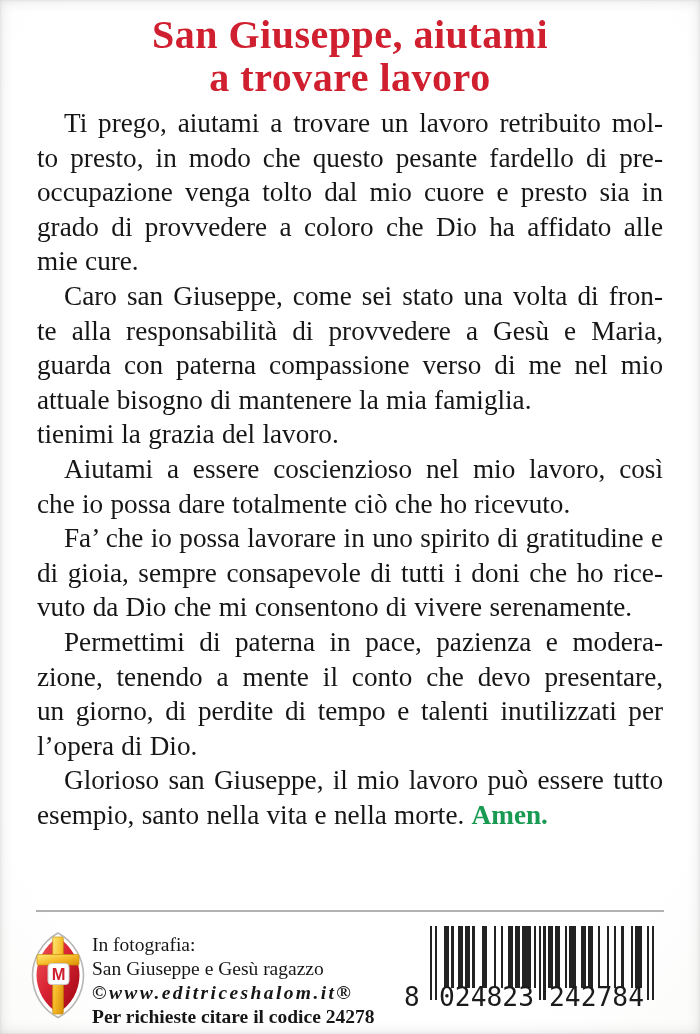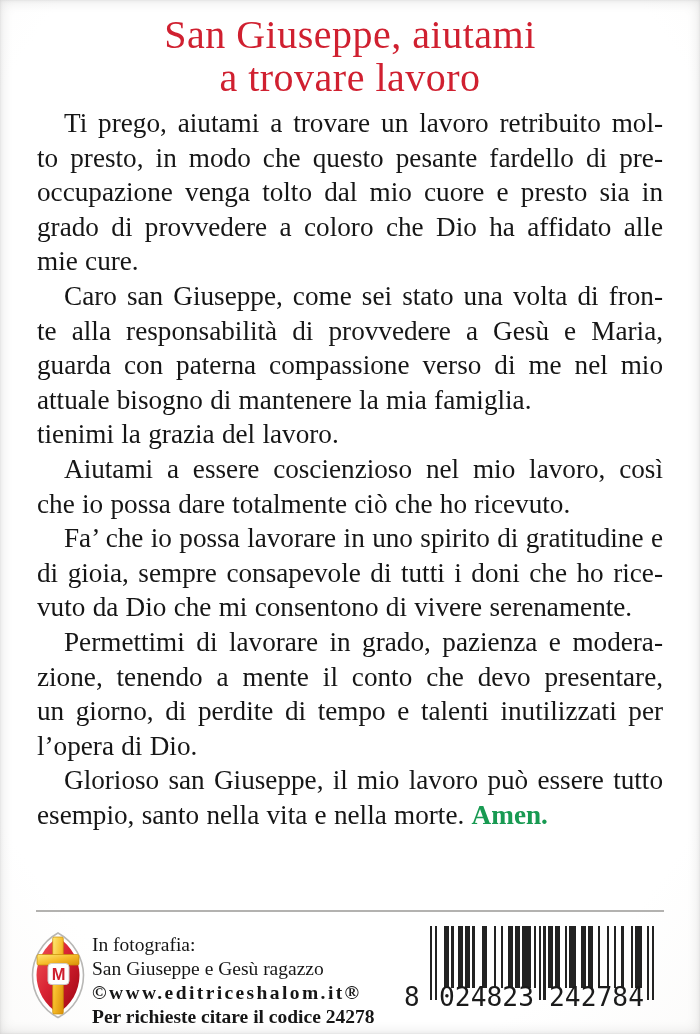--- a/index.html
+++ b/index.html
@@ -10,21 +10,21 @@
     margin:0 auto;
     background:radial-gradient(ellipse 120% 112% at 50% 44%, #ffffff 52%, #f7f6f4 82%, #eceae8 97%, #e2e1df 100%);
     box-shadow:inset 0 0 14px rgba(0,0,0,.12), inset 0 0 3px rgba(0,0,0,.10);
     font-family:"Liberation Serif", serif;
     color:#161616;
     overflow:hidden;
   }
   .title{
     position:absolute;top:13px;left:0;right:0;margin:0;
     text-align:center;
-    font-size:40px;line-height:43px;font-weight:normal;
+    font-size:40px;line-height:43px;font-weight:bold;
     color:var(--title-red,#d02030);
     letter-spacing:0.5px;
   }
   .t-line{display:block;}
   .prayer{
     position:absolute;top:106px;left:37px;width:626px;
     font-size:27.2px;line-height:34.6px;
   }
   .para{margin:0;}
   .para .line{
@@ -37,21 +37,21 @@
   .amen{color:var(--amen-green,#189a52);font-weight:bold;}
   .divider{
     position:absolute;top:910px;left:36px;width:628px;height:2px;
     background:#b3b2b0;
   }
   .footer{position:absolute;left:0;top:912px;width:700px;height:122px;}
   .logo{position:absolute;left:29px;top:20px;width:58px;height:87px;}
   .credits{position:absolute;left:92px;top:21px;font-size:19.5px;line-height:24px;white-space:nowrap;}
   .cr{height:24px;}
   .cr.bold{font-weight:bold;}
-  .cr.spaced{letter-spacing:2.4px;font-weight:bold;}
+  .cr.spaced{letter-spacing:2.4px;font-weight:bold;font-style:italic;}
   .barcode{position:absolute;left:402px;top:10px;width:258px;height:92px;}
   .barcode svg{display:block;}
   .bc-digit{font-family:"DejaVu Sans Mono", monospace;font-size:26px;fill:#1b1b1b;}
 </style>
 </head>
 <body>
 
 <div class="page" style="--title-red: #d02030; --amen-green: #189a52;">
 
   <h1 class="title">
@@ -79,21 +79,21 @@
       <div class="para">
         <div class="line first">Aiutami a essere coscienzioso nel mio lavoro, così</div>
         <div class="line last">che io possa dare totalmente ciò che ho ricevuto.</div>
       </div>
       <div class="para">
         <div class="line first">Fa’ che io possa lavorare in uno spirito di gratitudine e</div>
         <div class="line">di gioia, sempre consapevole di tutti i doni che ho rice-</div>
         <div class="line last">vuto da Dio che mi consentono di vivere serenamente.</div>
       </div>
       <div class="para">
-        <div class="line first">Permettimi di lavorare in grado, pazienza e modera-</div>
+        <div class="line first">Permettimi di paterna in pace, pazienza e modera-</div>
         <div class="line">zione, tenendo a mente il conto che devo presentare,</div>
         <div class="line">un giorno, di perdite di tempo e talenti inutilizzati per</div>
         <div class="line last">l’opera di Dio.</div>
       </div>
       <div class="para">
         <div class="line first">Glorioso san Giuseppe, il mio lavoro può essere tutto</div>
         <div class="line last">esempio, santo nella vita e nella morte. <span class="amen">Amen.</span></div>
       </div>
     </div>
 

